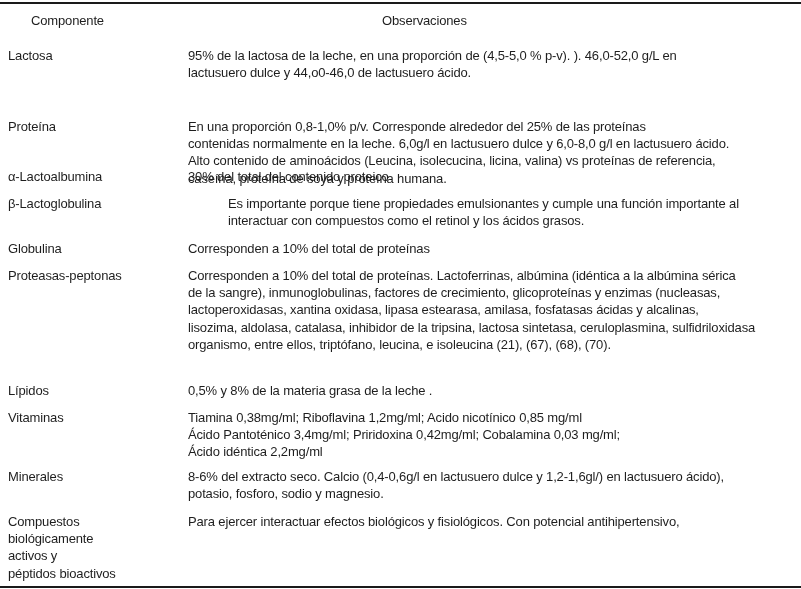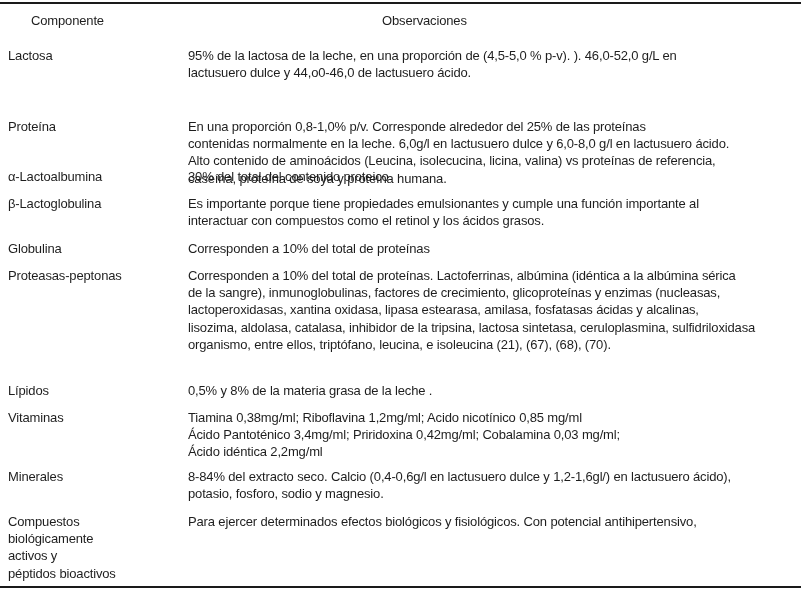--- a/index.html
+++ b/index.html
@@ -49,21 +49,21 @@
         <span class="line">α-Lactoalbumina</span>
       </div>
       <div class="cell c2" style="top: 168px;">
         <span class="line">30% del total del contenido proteico</span>
       </div>
     </div>
     <div>
       <div class="cell c1" style="top: 195px;">
         <span class="line">β-Lactoglobulina</span>
       </div>
-      <div class="cell c2" style="top: 195px;">
+      <div class="cell c2" style="top: 195px; margin-left: 40px;">
         <span class="line">Es importante porque tiene propiedades emulsionantes y cumple una función importante al</span>
         <span class="line">interactuar con compuestos como el retinol y los ácidos grasos.</span>
       </div>
     </div>
     <div>
       <div class="cell c1" style="top: 240px;">
         <span class="line">Globulina</span>
       </div>
       <div class="cell c2" style="top: 240px;">
         <span class="line">Corresponden a 10% del total de proteínas</span>
@@ -97,30 +97,30 @@
         <span class="line">Tiamina 0,38mg/ml; Riboflavina 1,2mg/ml; Acido nicotínico 0,85 mg/ml</span>
         <span class="line">Ácido Pantoténico 3,4mg/ml; Priridoxina 0,42mg/ml; Cobalamina 0,03 mg/ml;</span>
         <span class="line">Ácido idéntica 2,2mg/ml</span>
       </div>
     </div>
     <div>
       <div class="cell c1" style="top: 468px;">
         <span class="line">Minerales</span>
       </div>
       <div class="cell c2" style="top: 468px;">
-        <span class="line">8-84% del extracto seco. Calcio (0,4-0,6g/l en lactusuero dulce y 1,2-1,6gl/) en lactusuero ácido),</span>
+        <span class="line">8-6% del extracto seco. Calcio (0,4-0,6g/l en lactusuero dulce y 1,2-1,6gl/) en lactusuero ácido),</span>
         <span class="line">potasio, fosforo, sodio y magnesio.</span>
       </div>
     </div>
     <div>
       <div class="cell c1" style="top: 513px;">
         <span class="line">Compuestos</span>
         <span class="line">biológicamente</span>
         <span class="line">activos y</span>
         <span class="line">péptidos bioactivos</span>
       </div>
       <div class="cell c2" style="top: 513px;">
-        <span class="line">Para ejercer determinados efectos biológicos y fisiológicos. Con potencial antihipertensivo,</span>
+        <span class="line">Para ejercer interactuar efectos biológicos y fisiológicos. Con potencial antihipertensivo,</span>
       </div>
     </div>
   </div>
 
 <div class="rule bottom"></div>
 
 </body></html>

